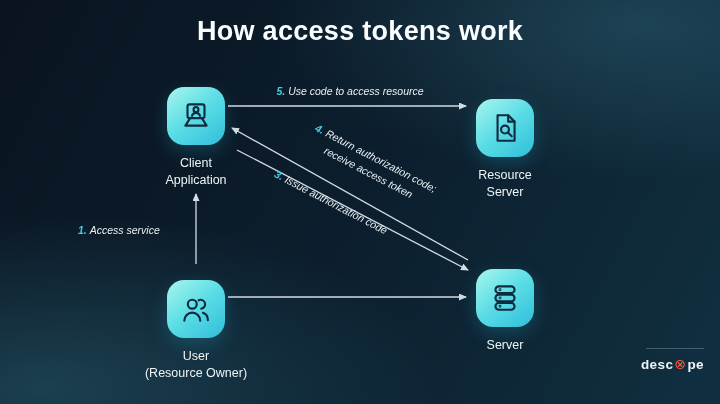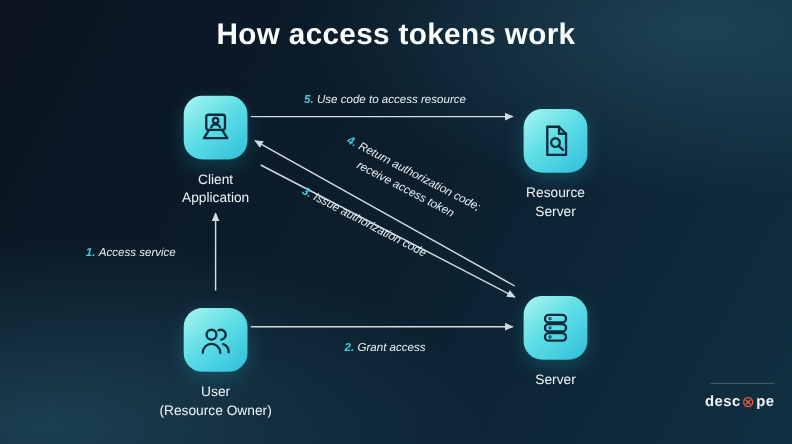--- a/index.html
+++ b/index.html
@@ -33,21 +33,21 @@
   .step{position:absolute;font-size:10.5px;font-style:italic;color:#e9f0f4;white-space:nowrap;}
   .step .num{color:#41cde0;font-weight:700;margin-right:3px;}
   .step1{left:78px;top:205px;margin-top:19px;}
   .step2{left:230px;top:310px;width:240px;text-align:center;}
   .step3{left:246px;top:196px;width:170px;text-align:center;transform:rotate(27.5deg);}
   .step4{left:288px;top:150px;width:168px;text-align:center;transform:rotate(27.5deg);white-space:normal;line-height:1.5;}
   .step5{left:230px;top:85px;width:240px;text-align:center;}
   .logo{
     position:absolute;right:16px;top:357px;
     color:#edf3f6;font-size:13.5px;font-weight:700;letter-spacing:.4px;
-    display:flex;align-items:flex-end;gap:1px;
+    display:flex;align-items:flex-start;gap:1px;
   }
   .logo .o{color:#ff5a3c;font-weight:400;font-size:14px;line-height:1;font-style:normal;}
   .logo-divider{position:absolute;right:16px;top:348px;width:58px;height:1px;background:rgba(190,215,228,.30);}
 </style>
 </head>
 <body>
 
 <div class="stage">
 
   <div class="title">How access tokens work</div>
@@ -122,23 +122,20 @@
       </svg>
     </div>
     <div class="node-label">
       <span class="lbl-line">Server</span>
     </div>
   </div>
 
   <div class="step step1">
     <span class="num">1.</span><span>Access service</span>
   </div>
-  <div class="step step2">
-    <span class="num">2.</span><span>Grant access</span>
-  </div>
   <div class="step step3">
     <span class="num">3.</span><span>Issue authorization code</span>
   </div>
   <div class="step step4">
     <span class="num">4.</span><span>Return authorization code; receive access token</span>
   </div>
   <div class="step step5">
     <span class="num">5.</span><span>Use code to access resource</span>
   </div>
 

